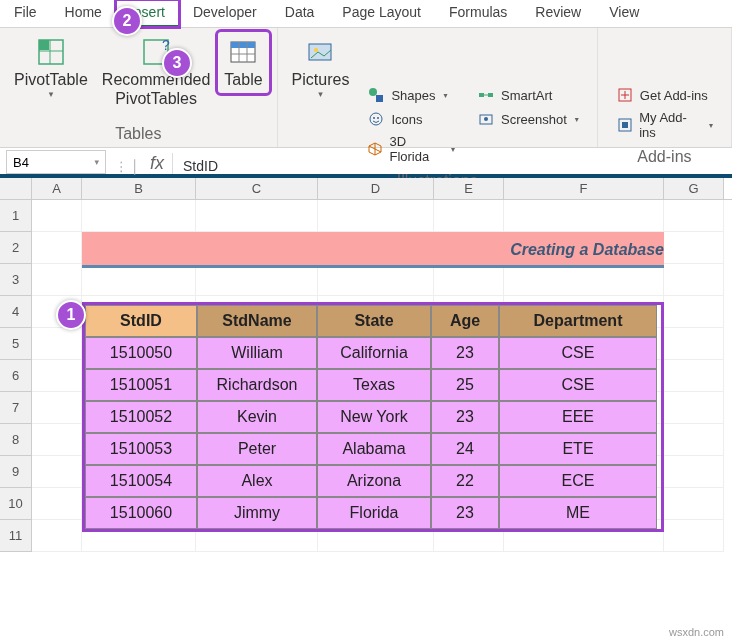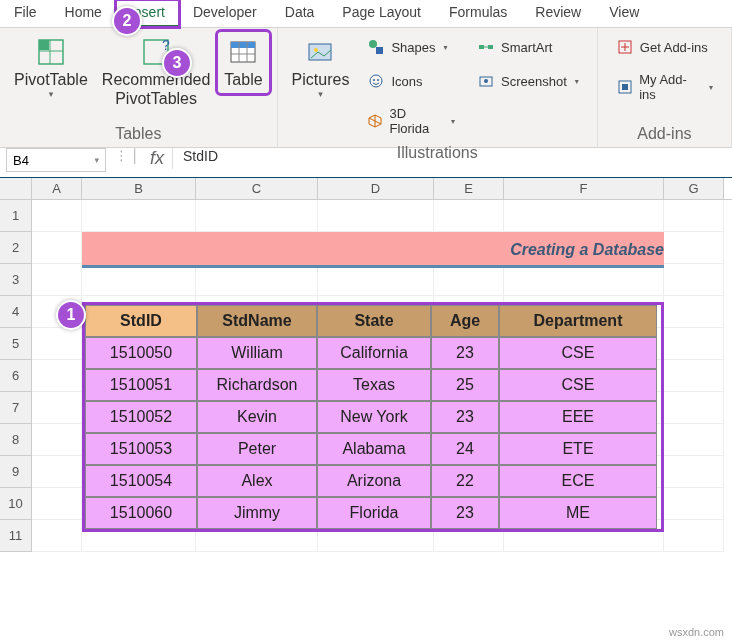--- a/index.html
+++ b/index.html
@@ -16,27 +16,27 @@
     .ribbon-group { display: flex; flex-direction: column; padding: 4px 8px 2px 8px; border-right: 1px solid #e0e0e0; }
     .ribbon-group-items { display: flex; flex: 1; align-items: flex-start; gap: 2px; }
     .ribbon-group-label { text-align: center; font-size: 16px; color: #666; padding: 2px 0; }
     
     .ribbon-btn { display: flex; flex-direction: column; align-items: center; padding: 4px 6px; cursor: pointer; border-radius: 3px; }
     .ribbon-btn.highlight { outline: 3px solid #9b3fcf; outline-offset: 0; }
     .ribbon-btn .icon-lg { width: 32px; height: 32px; display: flex; align-items: center; justify-content: center; }
     .ribbon-btn .label { font-size: 16px; color: #333; text-align: center; line-height: 1.2; margin-top: 2px; }
     .ribbon-btn .chev { font-size: 9px; color: #666; }
     
-    .ribbon-list { display: flex; flex-direction: column; gap: 12px; padding: 4px; }
+    .ribbon-list { display: flex; flex-direction: column; gap: 2px; padding: 4px; margin-top: 48px; }
     .ribbon-list-item { display: flex; align-items: center; gap: 6px; font-size: 13px; color: #333; padding: 2px 6px; cursor: pointer; }
     .ribbon-list-item .icon-sm { width: 18px; height: 18px; display: flex; align-items: center; justify-content: center; }
     .ribbon-list-item .chev { font-size: 8px; color: #666; margin-left: 2px; }
     
     
-    .formula-bar { display: flex; align-items: flex-start; height: 30px; border-bottom: 1px solid #0c4a6e; background: #fff; }
+    .formula-bar { display: flex; align-items: flex-end; height: 30px; border-bottom: 4px solid #0c4a6e; background: #fff; }
     .name-box { width: 100px; height: 24px; border: 1px solid #ccc; margin: 0 6px; display: flex; align-items: center; padding: 0 6px; font-size: 13px; }
     .name-box .nb-chev { margin-left: auto; font-size: 9px; color: #888; }
     .fx-sep { width: 30px; display:flex; justify-content:center; gap:8px; color:#aaa; font-size:13px; }
     .fx-label { font-style: italic; font-size: 18px; color: #666; padding: 0 8px; border-right: 1px solid #ddd; }
     .formula-input { flex: 1; padding: 0 10px; font-size: 14px; color: #333; }
     
     
     .grid { position: relative; }
     .col-headers { display: flex; height: 22px; border-bottom: 1px solid #ccc; }
     .corner { width: 32px; background: #f0f0f0; border-right: 1px solid #ccc; }

